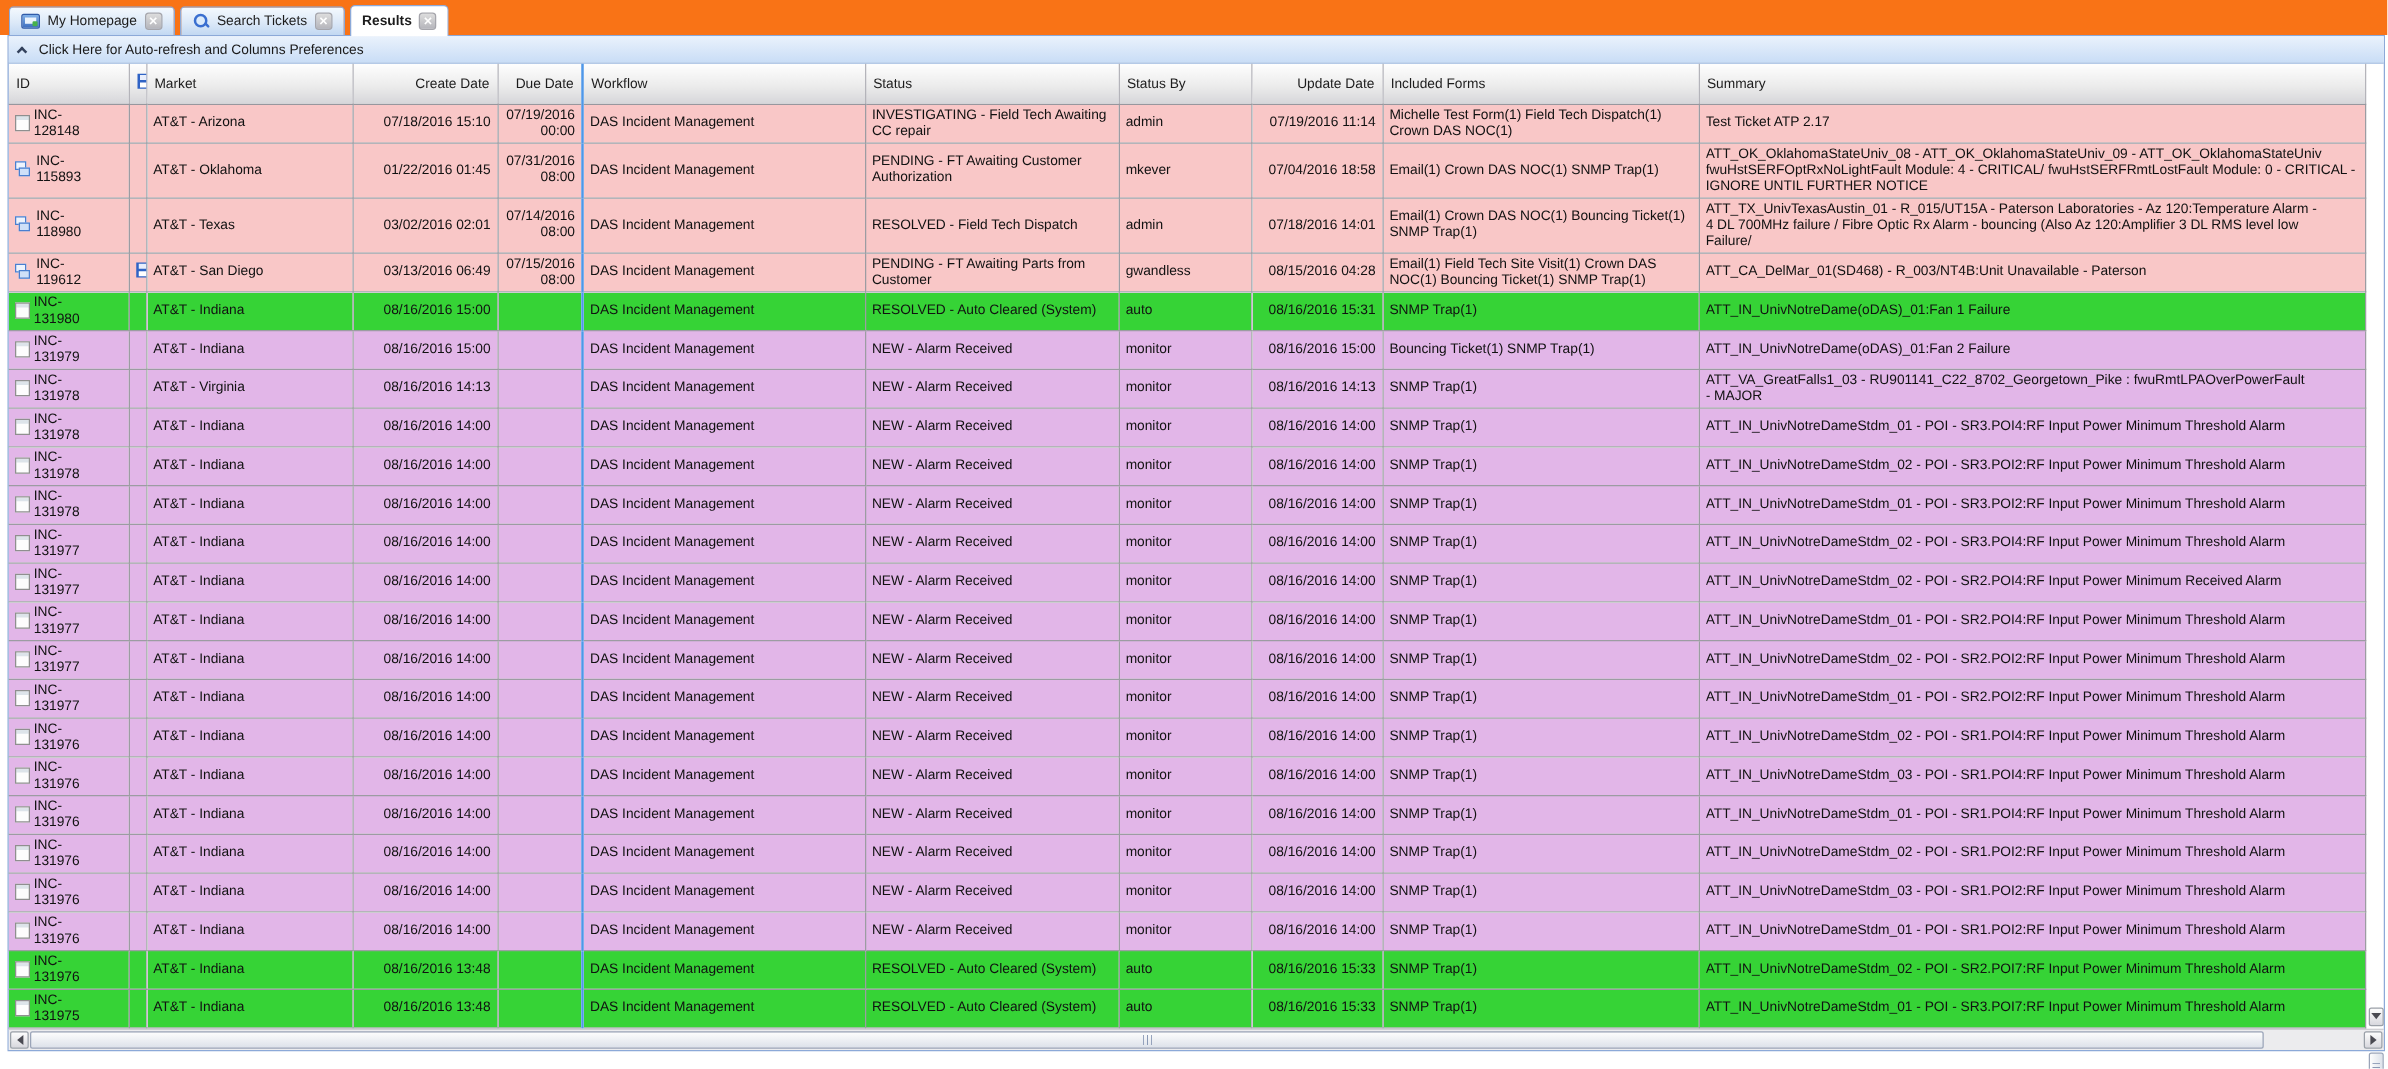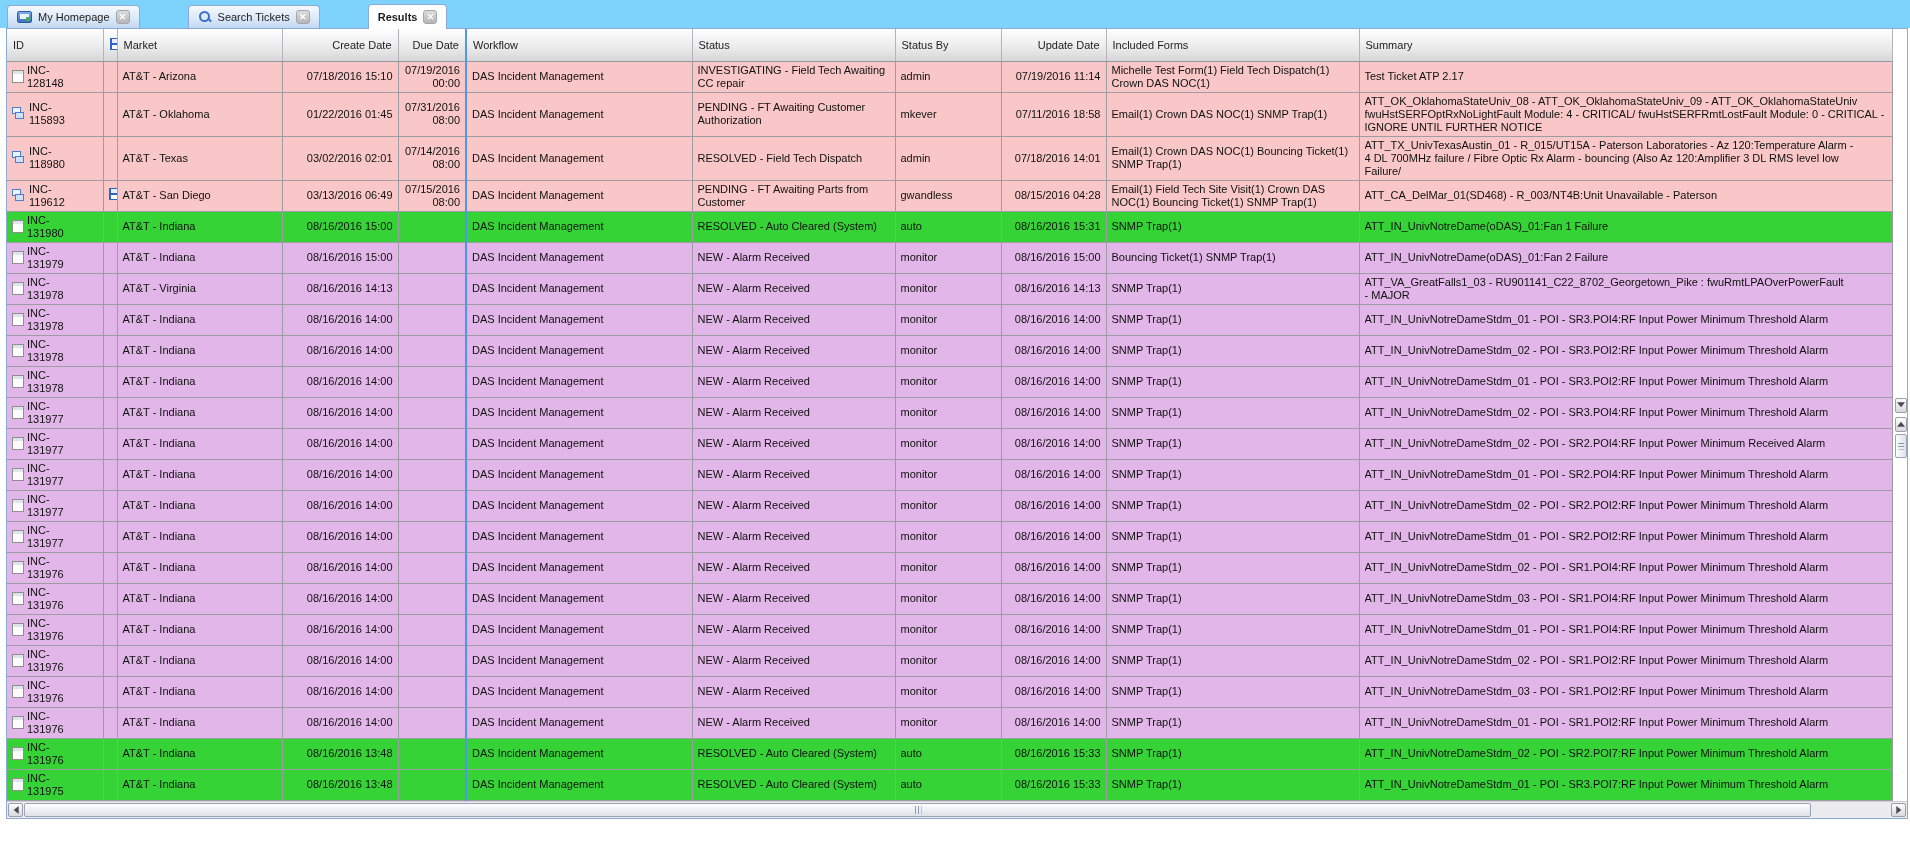--- a/index.html
+++ b/index.html
@@ -3,21 +3,21 @@
 <meta charset="utf-8">
 <style>
   * { box-sizing: border-box; }
   html,body { margin:0; padding:0; }
   body {
     width:1910px; height:855px; overflow:hidden;
     background:#ffffff; color:#111;
     font-family:"Liberation Sans", sans-serif; font-size:11px;
   }
   
-  .tabbar { height:28px; padding:3px 0 0 7px; display:flex; align-items:flex-end; background:#7dd3fc; position:relative; z-index:3;gap:44px; }
+  .tabbar { height:28px; padding:3px 0 0 7px; display:flex; align-items:flex-end; background:#f97316; position:relative; z-index:3; }
   .tab {
     display:flex; align-items:center; gap:6px;
     height:23px; padding:0 9px; margin-right:4px;
     border:1px solid #8ca9d8; border-bottom:none;
     border-radius:4px 4px 0 0;
     background:linear-gradient(#f4f9fe, #dcE9f8 55%, #c2d8f2);
     color:#1c1c1c; cursor:default; white-space:nowrap;
   }
   .tab.active {
     background:#ffffff; font-weight:bold; height:25px; margin-bottom:-1px;
@@ -43,21 +43,21 @@
   .panel { margin:0 2px 0 6px; border:1px solid #8ca9d8; background:#fff; position:relative; z-index:1; }
   .autorefresh {
     height:22px; display:flex; align-items:center; gap:9px; padding:0 9px;
     background:linear-gradient(#eaf2fc,#c9ddf6);
     border-bottom:1px solid #9db9e0; color:#1a1a1a;
   }
   .chevron-up { width:6px; height:6px; border-left:2px solid #33415c; border-top:2px solid #33415c;
     transform:rotate(45deg) translateY(2px); }
 
   
-  .grid-wrap { display:flex; align-items:center; }
+  .grid-wrap { display:flex; align-items:flex-end; }
   table { border-collapse:collapse; table-layout:fixed; width:1885px; }
   th {
     background:linear-gradient(#fefefe,#ececec 55%, #d6d6da);
     border-right:1px solid #b4b4ba; border-bottom:1px solid #97979e;
     height:32px; font-weight:normal; text-align:left; padding:2px 6px;
     color:#1c1c1c; overflow:hidden; white-space:nowrap;
   }
   th.num { text-align:right;margin-left:12px; }
   td {
     border-right:1px solid #9c9ca2; border-bottom:1px solid #9c9ca2;
@@ -122,20 +122,24 @@
     <span>Search Tickets</span>
     <span class="tab-close"></span>
   </div>
   <div class="tab active">
     <span>Results</span>
     <span class="tab-close"></span>
   </div>
 </div>
 
 <div class="panel">
+  <div class="autorefresh">
+    <span class="chevron-up"></span>
+    <span>Click Here for Auto-refresh and Columns Preferences</span>
+  </div>
 
   <div class="grid-wrap">
     <table>
       <colgroup>
         <col style="width:96px">
           <col style="width:14px">
           <col style="width:165px">
           <col style="width:116px">
         <col style="width:68px">
           <col style="width:226px">
@@ -193,21 +197,21 @@
 115893</span>
               </span>
             </td>
             <td class="c-flag"></td>
             <td class="c-market">AT&amp;T - Oklahoma</td>
             <td class="c-create num">01/22/2016 01:45</td>
             <td class="c-due num">07/31/2016 08:00</td>
             <td class="c-wf">DAS Incident Management</td>
             <td class="c-status">PENDING - FT Awaiting Customer Authorization</td>
             <td class="c-sby">mkever</td>
-            <td class="c-upd num">07/11/2016 18:58</td>
+            <td class="c-upd num">07/04/2016 18:58</td>
             <td class="c-forms">Email(1) Crown DAS NOC(1) SNMP Trap(1)</td>
             <td class="c-sum">
               <div>ATT_OK_OklahomaStateUniv_08 - ATT_OK_OklahomaStateUniv_09 - ATT_OK_OklahomaStateUniv</div>
               <div>fwuHstSERFOptRxNoLightFault Module: 4 - CRITICAL/ fwuHstSERFRmtLostFault Module: 0 - CRITICAL -</div>
               <div>IGNORE UNTIL FURTHER NOTICE</div>
             </td>
           </tr>
           <tr class="pink">
             <td class="c-id">
               <span class="idwrap">

